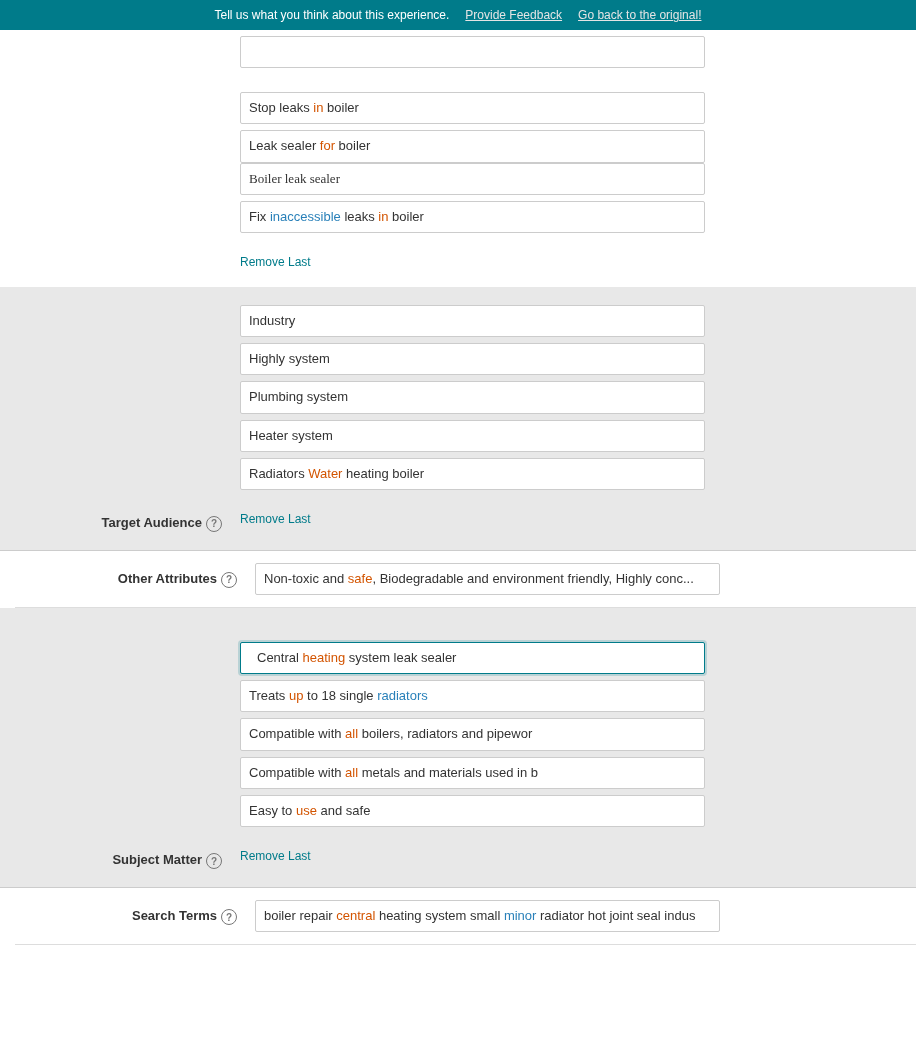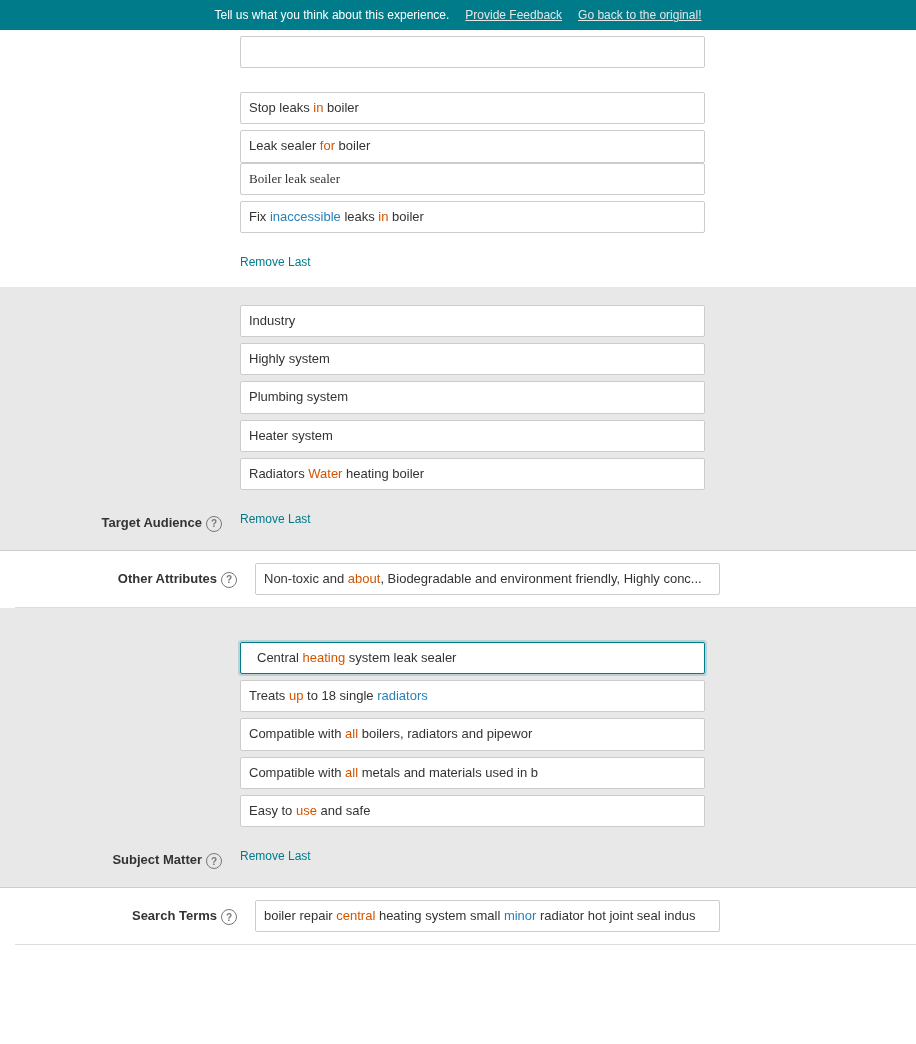--- a/index.html
+++ b/index.html
@@ -170,21 +170,21 @@
     </div>
   </div>
 </div>
 
 <div class="white-section">
   <div class="label-col">
     <span>Other Attributes</span>
     <span class="help-icon">?</span>
   </div>
   <div class="fields-col">
-    <div class="fake-input">Non-toxic and <span class="w-orange">about</span>, Biodegradable and environment friendly, Highly conc...</div>
+    <div class="fake-input">Non-toxic and <span class="w-orange">safe</span>, Biodegradable and environment friendly, Highly conc...</div>
   </div>
 </div>
 
 <div style="height: 16px; background: #e8e8e8;"></div>
 
 <div class="section gray-section">
   <div class="label-col">
     <span>Subject Matter</span>
     <span class="help-icon">?</span>
   </div>

